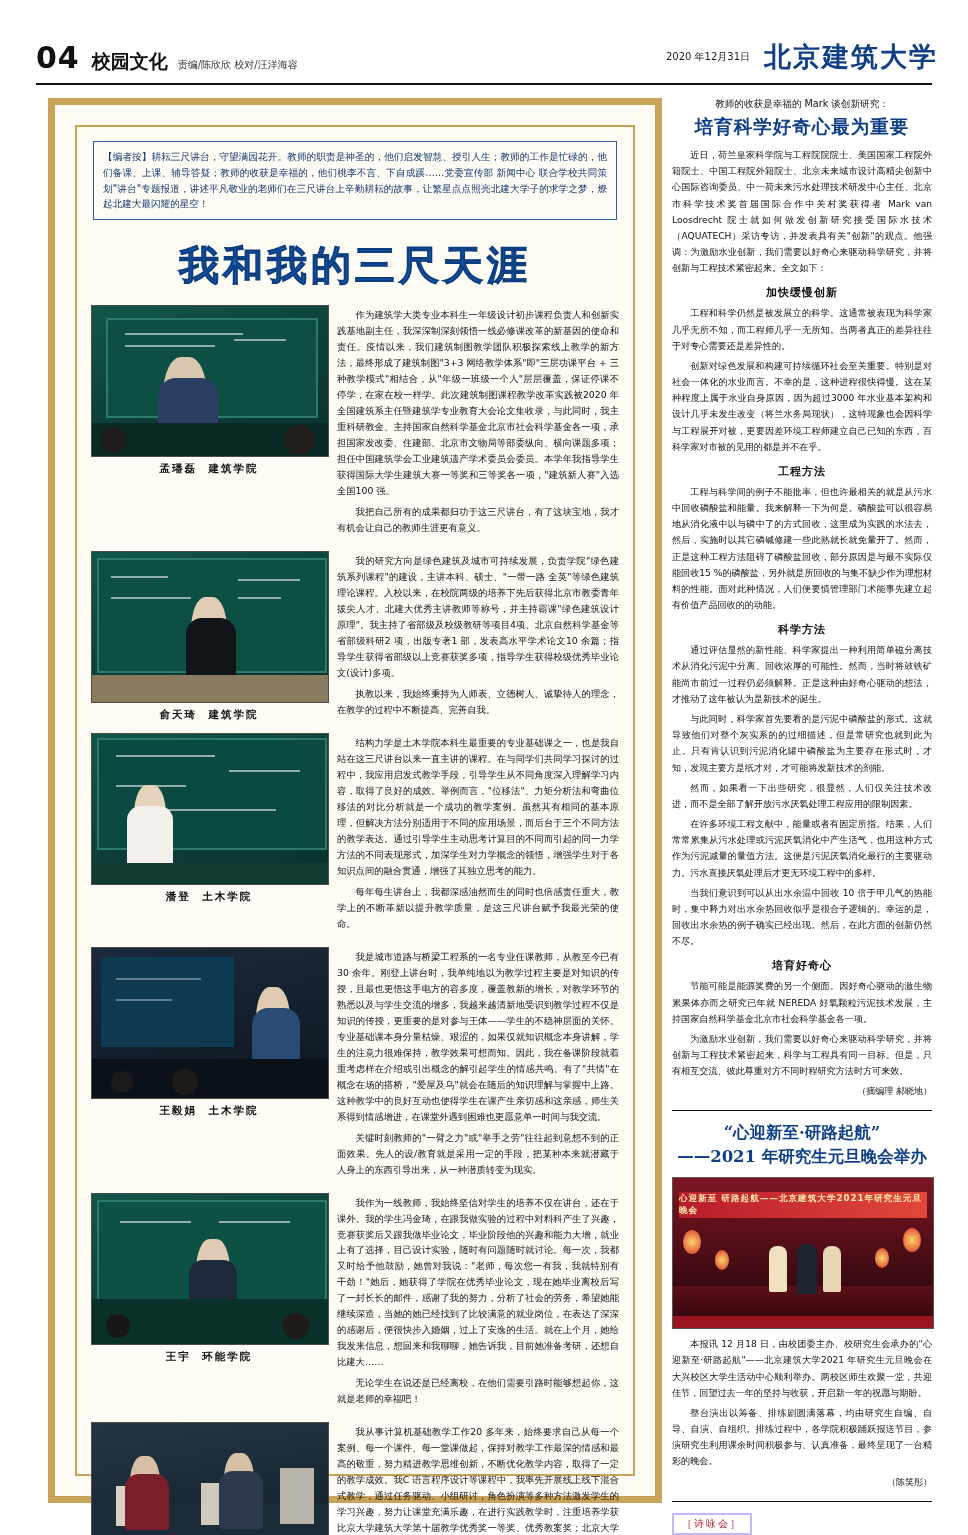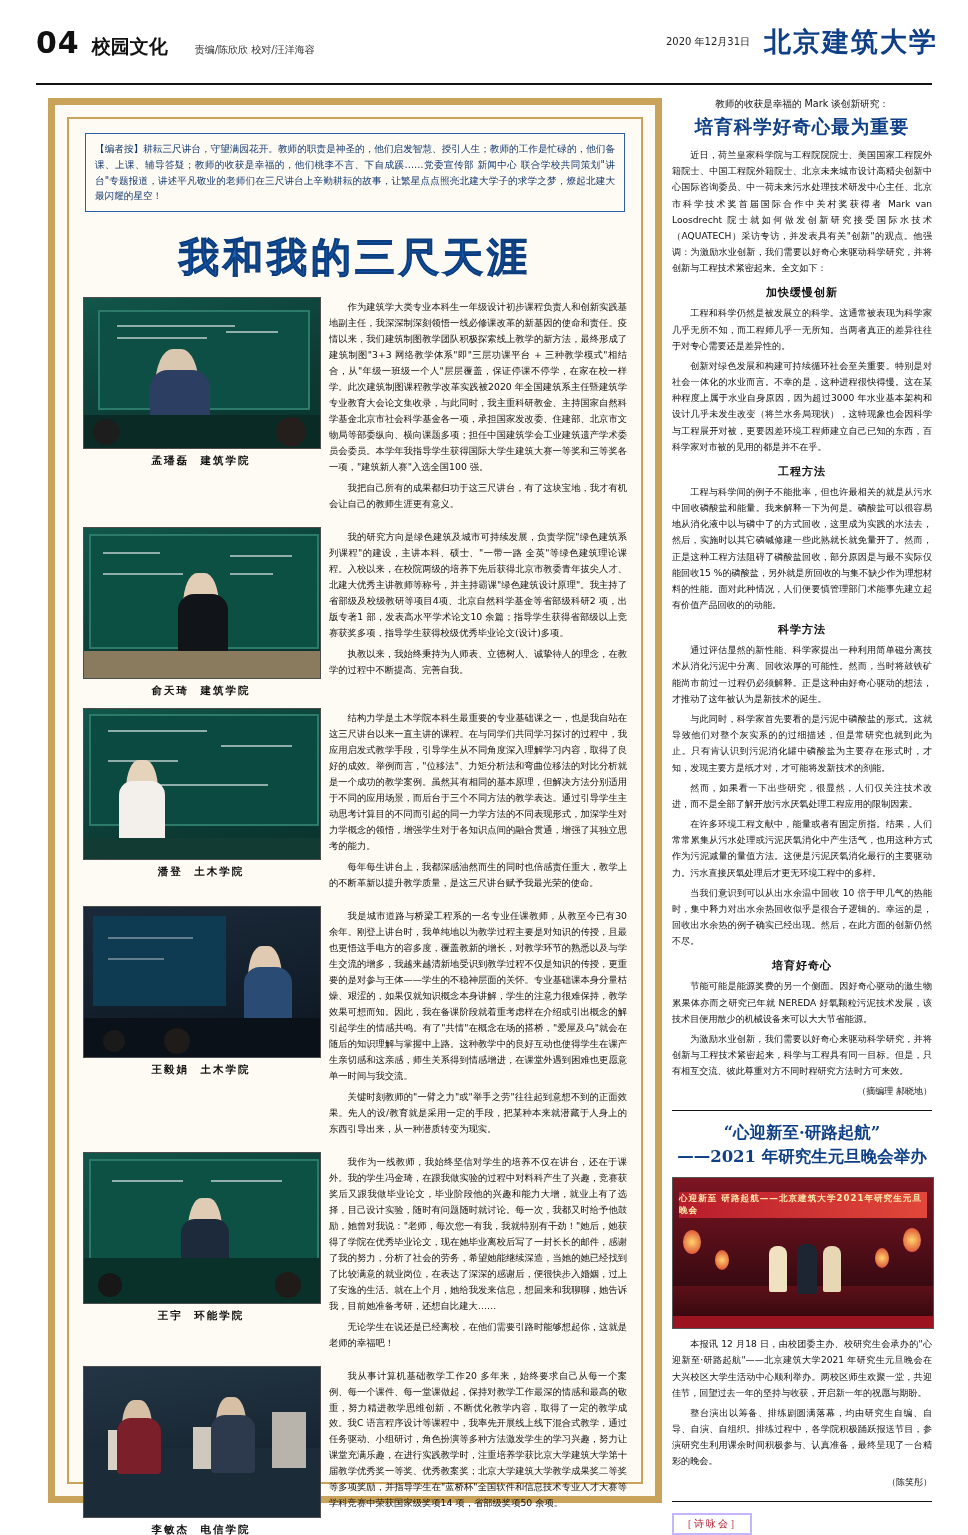--- a/index.html
+++ b/index.html
@@ -6,39 +6,39 @@
   body{
     width:968px;height:1535px;
     background:#ffffff;
     font-family:"DejaVu Sans","Liberation Sans",sans-serif;
     color:#111;
     position:relative;
     overflow:hidden;
   }
   
   .masthead{
-    position:absolute;left:0;top:0;width:968px;height:84px;
+    position:absolute;left:0;top:15px;width:968px;height:84px;
     display:flex;align-items:center;
   }
   .mast-left{display:flex;align-items:baseline;padding-left:36px;}
   .page-num{font-size:30px;font-weight:bold;color:#111;letter-spacing:1px;}
   .mast-sect{font-size:19px;font-weight:bold;margin-left:12px;color:#111;text-align:right;}
-  .mast-credit{font-size:10px;color:#333;margin-left:27px;}
+  .mast-credit{font-size:10px;color:#333;margin-left:10px;}
   .mast-right{margin-left:auto;display:flex;align-items:center;padding-right:30px;}
   .mast-date{font-size:10px;color:#222;margin-right:14px;}
   .mast-title{font-size:27px;font-weight:bold;color:#0f3f86;font-family:"DejaVu Serif","Liberation Serif",serif;letter-spacing:2px;}
   .mast-rule{position:absolute;left:36px;top:83px;width:896px;height:2px;background:#111;}
 
   
   .left-col{
     position:absolute;left:48px;top:98px;width:614px;height:1405px;
     border:7px solid #caa35a;
     background:#fdfbf3;
     box-sizing:border-box;
-    padding:12px;
+    padding:20px;
   }
   .left-inner{
     border:2px solid #caa35a;width:100%;height:100%;box-sizing:border-box;
     padding:8px 10px;position:relative;
   }
   .editor-note{
     border:1px solid #2b5fa8;
     margin:6px 6px 0 6px;
     padding:7px 9px;
     font-size:9.6px;line-height:1.65;color:#12366e;
@@ -289,21 +289,21 @@
   <div class="r-body">
     <p>通过评估显然的新性能、科学家提出一种利用简单磁分离技术从消化污泥中分离、回收浓厚的可能性。然而，当时将鼓铁矿能尚市前过一过程仍必须解释。正是这种由好奇心驱动的想法，才推动了这年被认为是新技术的诞生。</p>
     <p>与此同时，科学家首先要看的是污泥中磷酸盐的形式。这就导致他们对整个灰实系的的过细描述，但是常研究也就到此为止。只有肯认识到污泥消化罐中磷酸盐为主要存在形式时，才知，发现主要方是纸才对，才可能将发新技术的剂能。</p>
     <p>然而，如果看一下出些研究，很显然，人们仅关注技术改进，而不是全部了解开放污水厌氧处理工程应用的限制因素。</p>
     <p>在许多环境工程文献中，能量或者有固定所指。结果，人们常常累集从污水处理或污泥厌氧消化中产生活气，也用这种方式作为污泥减量的量值方法。这便是污泥厌氧消化最行的主要驱动力。污水直接厌氧处理后才更无环境工程中的多样。</p>
     <p>当我们意识到可以从出水余温中回收 10 倍于甲几气的热能时，集中释力对出水余热回收似乎是很合子逻辑的。幸运的是，回收出水余热的例子确实已经出现。然后，在此方面的创新仍然不尽。</p>
   </div>
 
   <div class="r-sub">培育好奇心</div>
   <div class="r-body">
-    <p>节能可能是能源奖费的另一个侧面。因好奇心驱动的激生物累果体亦而之研究已年就 NEREDA 好氧颗粒污泥技术发展，该技术目便用散少的机械设备来可以大大节省能源。</p>
+    <p>节能可能是能源奖费的另一个侧面。因好奇心驱动的激生物累果体亦而之研究已年就 NEREDA 好氧颗粒污泥技术发展，主持国家自然科学基金北京市社会科学基金各一项。</p>
     <p>为激励水业创新，我们需要以好奇心来驱动科学研究，并将创新与工程技术紧密起来，科学与工程具有同一目标。但是，只有相互交流、彼此尊重对方不同时程研究方法时方可来效。</p>
   </div>
   <div class="r-sign">（摘编理  郝晓地）</div>
 
   <div class="r-rule"></div>
 
   <div class="r-head2">
     <div>“心迎新至·研路起航”</div>
     <div>——2021 年研究生元旦晚会举办</div>
   </div>

